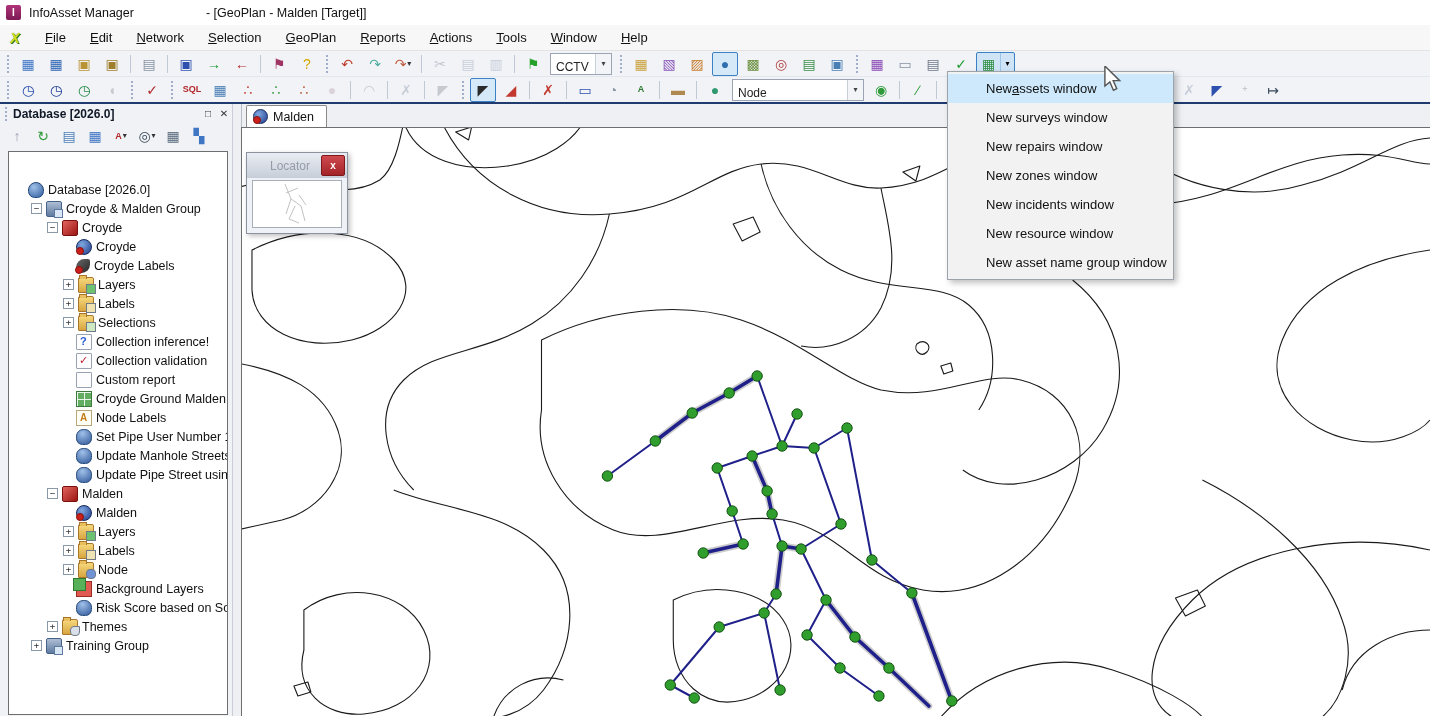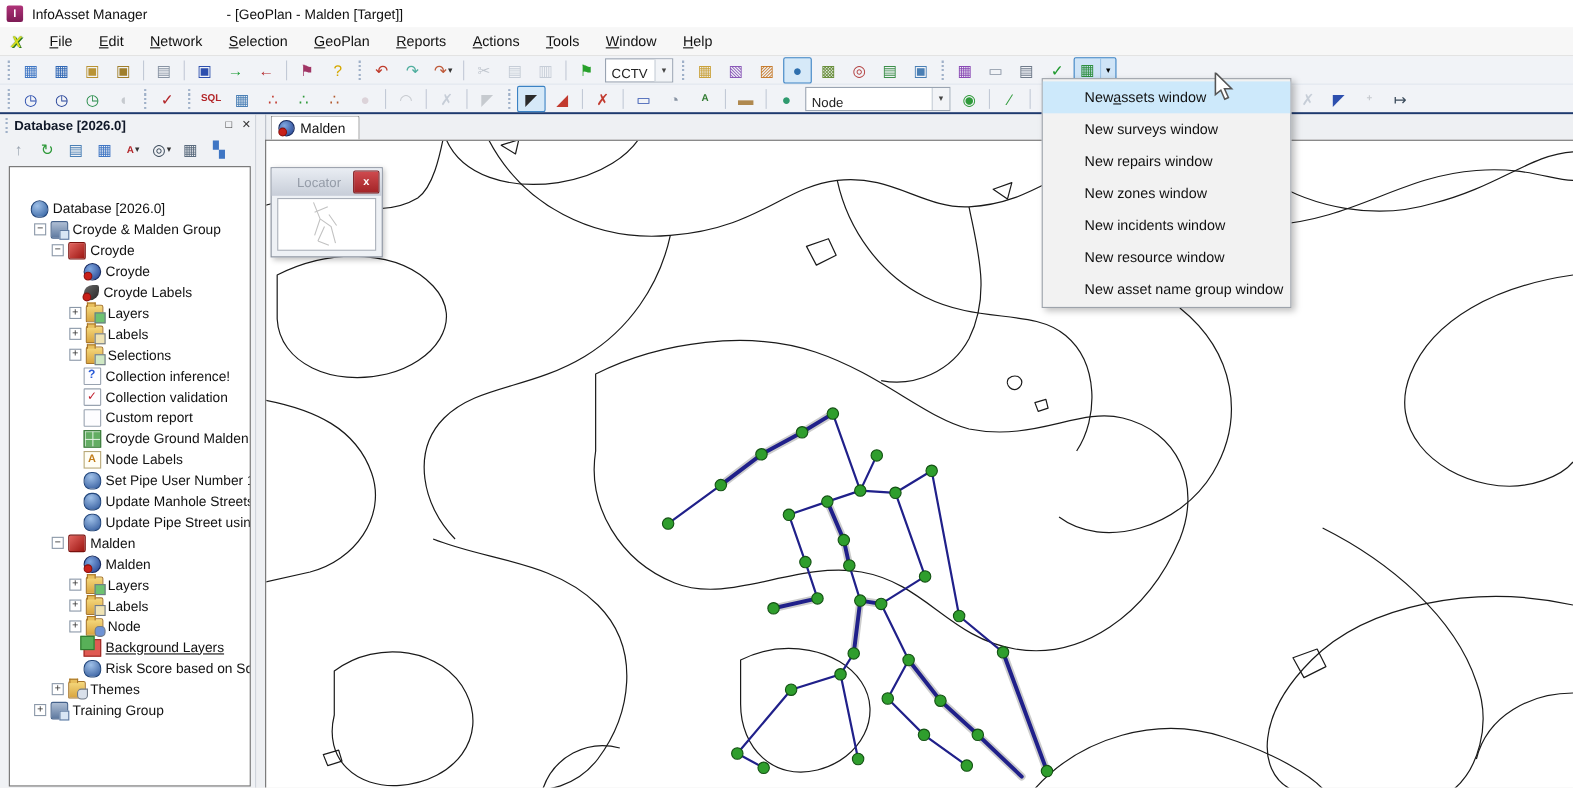--- a/index.html
+++ b/index.html
@@ -514,21 +514,21 @@
             <div class="trow" style="padding-left: 54px;">
               <div class="texp">+</div>
               <span class="tico folder f-labels"></span>
               <span class="tlabel">Labels</span>
             </div>
             <div class="trow" style="padding-left: 54px;">
               <div class="texp">+</div>
               <span class="tico folder f-sql"></span>
               <span class="tlabel">Node</span>
             </div>
-            <div class="trow" style="padding-left: 54px; text-decoration: underline;">
+            <div class="trow" style="padding-left: 54px;">
               <div class="texp-sp"></div>
               <span class="tico bglayers"></span>
               <span class="tlabel">Background Layers</span>
             </div>
             <div class="trow" style="padding-left: 54px;">
               <div class="texp-sp"></div>
               <span class="tico sqlitem"></span>
               <span class="tlabel">Risk Score based on Soil layer</span>
             </div>
             <div class="trow" style="padding-left: 38px;">

